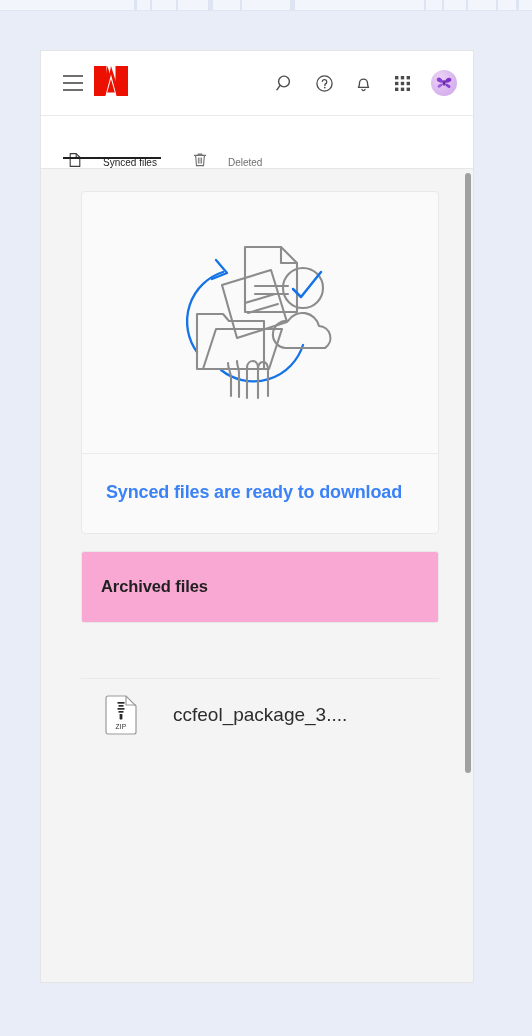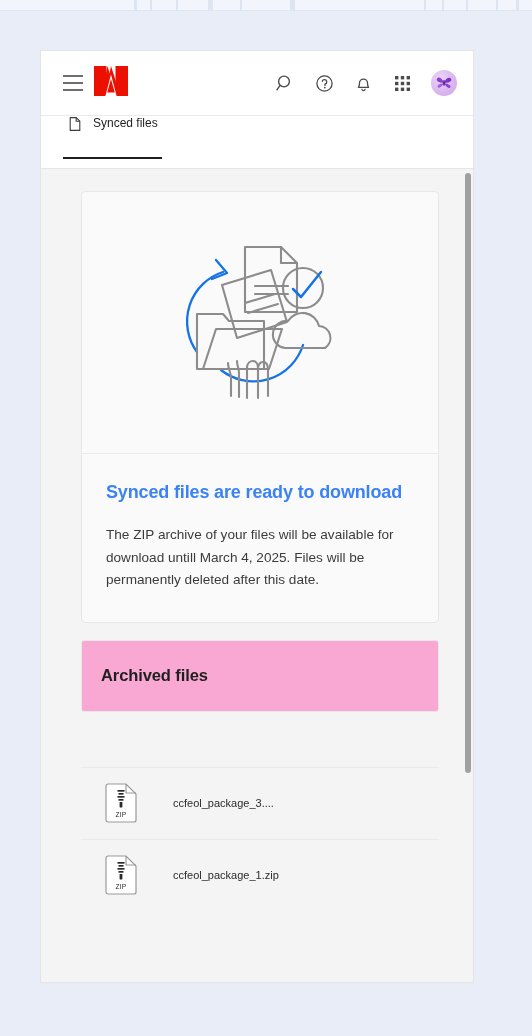--- a/index.html
+++ b/index.html
@@ -85,28 +85,28 @@
   #tab-bar {
     height: 53px;
     background: #ffffff;
     border-bottom: 1px solid #e6e6e6;
     display: flex;
     align-items: stretch;
     padding: 0 0 0 22px;
   }
   .tab-item {
     display: flex;
-    align-items: flex-start;
-    gap: 10px;
+    align-items: flex-end;
+    gap: 20px;
     padding: 0 4px;
     margin-right: 27px;
     position: relative;
     cursor: pointer;
     color: #6e6e6e;
-    font-size: 12px;
+    font-size: 10px;
   }
   .tab-item.active { color: #1f1f1f; }
   .tab-item.active::after {
     content: "";
     position: absolute;
     left: 0; right: 0; bottom: 9px;
     height: 2px;
     background: #1f1f1f;
   }
   .tab-icon { width: 16px; height: 16px; display: block; flex: none; }
@@ -189,21 +189,21 @@
     cursor: pointer;
     padding-left: 5px;
   }
   .file-icon-wrap {
     width: 70px;
     display: flex;
     justify-content: center;
     flex: none;
   }
   .file-name {
-    font-size: 11px;
+    font-size: 19px;
     color: #2c2c2c;
     margin-left: 17px;
     white-space: nowrap;
   }
 </style>
 </head>
 <body>
 
 <div id="top-artifact-strip">
   <div class="tick" style="left:134px;"></div>
@@ -294,20 +294,29 @@
 
     <div class="tab-item active">
       <svg class="tab-icon" viewBox="0 0 16 16" fill="none" stroke="#3c3c3c" stroke-width="1.1">
         <path d="M3.2 1.6 h6 l3.6 3.6 v9.2 h-9.6 z" stroke-linejoin="round"></path>
         <path d="M9.2 1.6 v3.6 h3.6" stroke-linejoin="round"></path>
       </svg>
       <span>Synced files</span>
     </div>
 
 
+    <div class="tab-item">
+      <svg class="tab-icon" viewBox="0 0 16 16" fill="none" stroke="#6e6e6e" stroke-width="1.1">
+        <path d="M2.4 3.4 h11.2" stroke-linecap="round"></path>
+        <path d="M3.6 3.4 l0.9 10.2 h7 l0.9 -10.2" stroke-linejoin="round"></path>
+        <path d="M6.1 3.4 v-1.3 h3.8 v1.3" stroke-linejoin="round"></path>
+        <path d="M6.4 6.0 v5.2 M8 6.0 v5.2 M9.6 6.0 v5.2" stroke-linecap="round" stroke-width="0.9"></path>
+      </svg>
+      <span>Deleted</span>
+    </div>
 
   </div>
 
   <div id="content-area">
 
     <div id="hero-card">
 
       <div id="hero-illustration-area">
         <svg width="170" height="185" viewBox="0 0 170 185" fill="none" stroke="#8c8c8c" stroke-width="2.1" stroke-linejoin="round" stroke-linecap="round">
 
@@ -332,21 +341,20 @@
 
           <path d="M110 118 h40 a12 12 0 0 0 -6 -22 a17 17 0 0 0 -31 -5 a11 11 0 0 0 -3 27 z"></path>
 
           <circle cx="128" cy="58" r="20"></circle>
           <path d="M118 59 L126 67 L146 42" stroke="#1473E6" stroke-width="2.5"></path>
         </svg>
       </div>
 
       <div id="hero-text-area">
         <div id="hero-title">Synced files are ready to download</div>
-        <div id="hero-body">The ZIP archive of your files will be available for download untill March 4, 2025. Files will be permanently deleted after this date.</div>
       </div>
 
     </div>
 
     <div id="archived-card">
       <div id="archived-title">Archived files</div>
     </div>
 
     <div id="file-list">
 
@@ -362,37 +370,20 @@
               <rect x="13.5" y="16" width="5" height="1.7"></rect>
               <rect x="14.6" y="19" width="2.8" height="5.4" rx="0.6"></rect>
             </g>
             <text x="16" y="34" font-family="Liberation Sans, sans-serif" font-size="6.6" fill="#2b2b2b" text-anchor="middle" letter-spacing="0.3">ZIP</text>
           </svg>
         </div>
         <span class="file-name">ccfeol_package_3....</span>
       </div>
 
 
-      <div class="file-row">
-        <div class="file-icon-wrap">
-          <svg width="32" height="40" viewBox="0 0 32 40">
-            <path d="M1 3 a2 2 0 0 1 2 -2 h18 l10 10 v26 a2 2 0 0 1 -2 2 h-26 a2 2 0 0 1 -2 -2 z" fill="#ffffff" stroke="#9a9a9a" stroke-width="1.2"></path>
-            <path d="M21 1 v9 h10" fill="none" stroke="#9a9a9a" stroke-width="1.2"></path>
-            <g fill="#2b2b2b">
-              <rect x="12.5" y="7" width="7" height="1.7"></rect>
-              <rect x="13.5" y="10" width="5" height="1.7"></rect>
-              <rect x="12.5" y="13" width="7" height="1.7"></rect>
-              <rect x="13.5" y="16" width="5" height="1.7"></rect>
-              <rect x="14.6" y="19" width="2.8" height="5.4" rx="0.6"></rect>
-            </g>
-            <text x="16" y="34" font-family="Liberation Sans, sans-serif" font-size="6.6" fill="#2b2b2b" text-anchor="middle" letter-spacing="0.3">ZIP</text>
-          </svg>
-        </div>
-        <span class="file-name">ccfeol_package_1.zip</span>
-      </div>
 
     </div>
 
     <div id="content-scrollbar-track">
       <div id="content-scrollbar-thumb"></div>
     </div>
 
   </div>
 
 </div>

